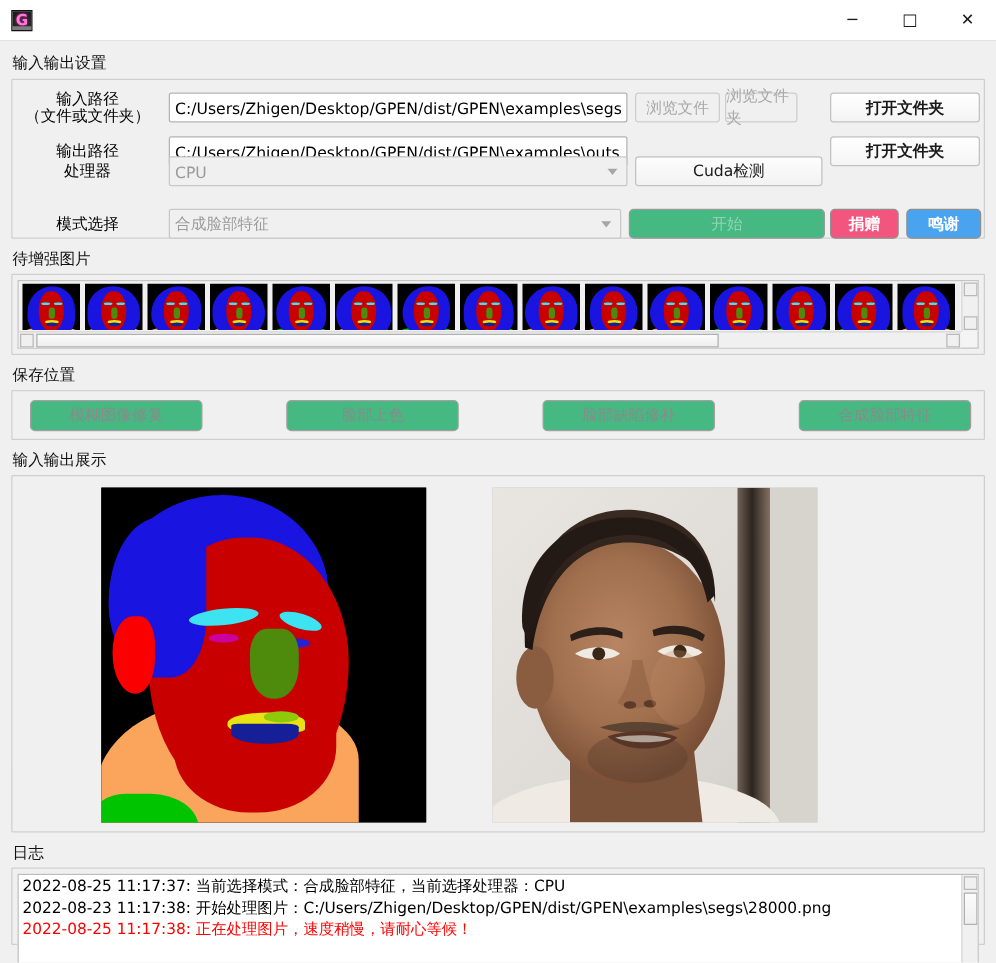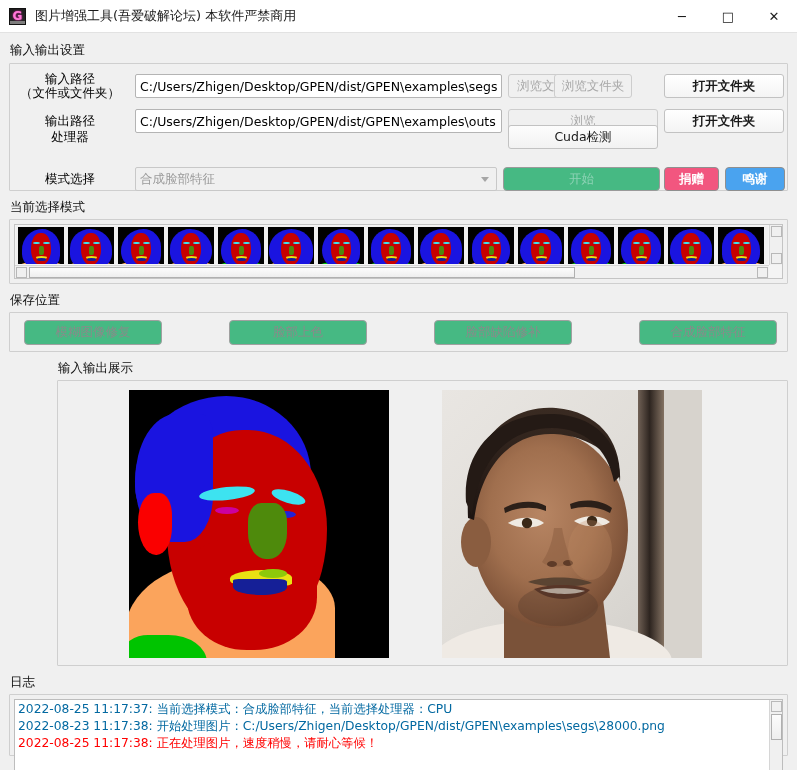--- a/index.html
+++ b/index.html
@@ -115,87 +115,89 @@
   }
 
   
   #display-group{height:286px;margin-top:3px;position:relative;}
   .img-pane{position:absolute;top:9px;height:268px;overflow:hidden;background:#000;}
 
   
   #log-group{height:62px;margin-top:3px;position:relative;padding:0;}
   .log-inner{position:absolute;left:4px;top:4px;right:4px;bottom:-20px;background:#fff;border:1px solid #bdbdbd;box-sizing:border-box;overflow:hidden;}
   .log-text{position:absolute;left:3px;top:1px;right:16px;}
-  .log-line{font-size:12.3px;line-height:17px;white-space:nowrap;color:#0369a1;
+  .log-line{font-size:12.3px;line-height:17px;white-space:nowrap;color:#000000;
     font-family:"DejaVu Sans","Liberation Sans",sans-serif;}
   .log-line.err{color:#ff0000;}
 
   
   .seg{position:absolute;inset:0;background:#000;}
   .seg i{position:absolute;display:block;}
 </style>
 </head>
 <body>
 
 <div class="titlebar">
   <div class="app-icon">
     <span class="g">G</span>
     <span class="bar"></span>
   </div>
-  <div class="title-text">图片增强工具(吾爱破解论坛) 本软件严禁商用</div>
   <div class="win-controls">
     <div class="win-btn">─</div>
     <div class="win-btn">□</div>
     <div class="win-btn close">✕</div>
   </div>
 </div>
 
 <div class="section" style="margin-top:9px;">
   <div class="section-title">输入输出设置</div>
   <div class="groupbox" id="io-group">
 
     <div class="row" style="top:9px;">
       <div class="lbl">
         <span>输入路径</span>
         <span class="l2">（文件或文件夹）</span>
       </div>
       <div class="tbox" style="position:absolute;left:125px;width:367px;">C:/Users/Zhigen/Desktop/GPEN/dist/GPEN\examples\segs</div>
       <div class="btn disabled" style="position:absolute;left:498px;width:68px;">浏览文件</div>
-      <div class="btn disabled" style="position:absolute;left:544px;width:78px;">浏览文件夹</div>
+      <div class="btn disabled" style="position:absolute;left:570px;width:58px;">浏览文件夹</div>
       <div class="btn strong" style="position:absolute;left:654px;width:120px;">打开文件夹</div>
     </div>
 
     <div class="row" style="top:44px;">
       <div class="lbl">输出路径</div>
       <div class="tbox" style="position:absolute;left:125px;width:367px;">C:/Users/Zhigen/Desktop/GPEN/dist/GPEN\examples\outs</div>
-      <div class="btn disabled" style="position:absolute;left:498px;width:150px;">浏览</div>
       <div class="btn strong" style="position:absolute;left:654px;width:120px;">打开文件夹</div>
     </div>
 
     <div class="row" style="top:60px;">
       <div class="lbl">处理器</div>
+      <div class="combo" style="position:absolute;left:125px;width:367px;">
+        <span>CPU</span>
+        <span class="arrow"></span>
+      </div>
       <div class="btn" style="position:absolute;left:498px;width:150px;">Cuda检测</div>
     </div>
 
     <div class="row" style="top:102px;">
       <div class="lbl">模式选择</div>
       <div class="combo" style="position:absolute;left:125px;width:362px;">
         <span>合成脸部特征</span>
         <span class="arrow"></span>
       </div>
       <div class="btn green disabled" style="position:absolute;left:493px;width:157px;">开始</div>
       <div class="btn pink" style="position:absolute;left:654px;width:55px;">捐赠</div>
       <div class="btn blue" style="position:absolute;left:715px;width:60px;">鸣谢</div>
     </div>
 
   </div>
 </div>
 
 <div class="section" style="margin-top:8px;">
-  <div class="section-title">当前选择模式</div>
+  <div class="section-title">待增强图片</div>
   <div class="groupbox" id="thumbs-group">
     <div class="thumb-inner">
       <div class="thumb-view">
         <div class="thumb-track" id="thumb-track">
             <div class="thumb">
               <i style="position:absolute;left:2px;bottom:0;width:42px;height:10px;background:#fba45c;border-radius:36% 36% 0 0;"></i>
               <i style="position:absolute;left:3.6799999999999997px;top:2px;width:38.64px;height:40px;background:#1a14e0;border-radius:58% 52% 38% 44%;"></i>
               <i style="position:absolute;left:13px;top:6px;width:20px;height:32px;background:#c80000;border-radius:46% 46% 48% 48%;"></i>
               <i style="position:absolute;left:15px;top:15px;width:7px;height:2.4px;background:#3de3f0;border-radius:50%;"></i>
               <i style="position:absolute;left:25px;top:15px;width:7px;height:2.4px;background:#3de3f0;border-radius:50%;"></i>
@@ -363,21 +365,21 @@
 <div class="section" style="margin-top:8px;">
   <div class="section-title">保存位置</div>
   <div class="groupbox" id="demo-group">
     <div class="demo-btn" style="left:14px;width:138px;">模糊图像修复</div>
     <div class="demo-btn" style="left:219px;width:138px;">脸部上色</div>
     <div class="demo-btn" style="left:424px;width:138px;">脸部缺陷修补</div>
     <div class="demo-btn" style="left:629px;width:138px;">合成脸部特征</div>
   </div>
 </div>
 
-<div class="section" style="margin-top:8px;padding-left:48px;">
+<div class="section" style="margin-top:8px;">
   <div class="section-title">输入输出展示</div>
   <div class="groupbox" id="display-group">
 
     <div class="img-pane" style="left:71px;width:260px;">
       <div class="seg">
 
         <i style="left:-4px;top:170px;width:210px;height:120px;background:#fba45c;border-radius:48% 40% 0 0/60% 40% 0 0;"></i>
 
         <i style="left:-6px;top:245px;width:84px;height:60px;background:#00c400;border-radius:30% 46% 0 0;"></i>
 

